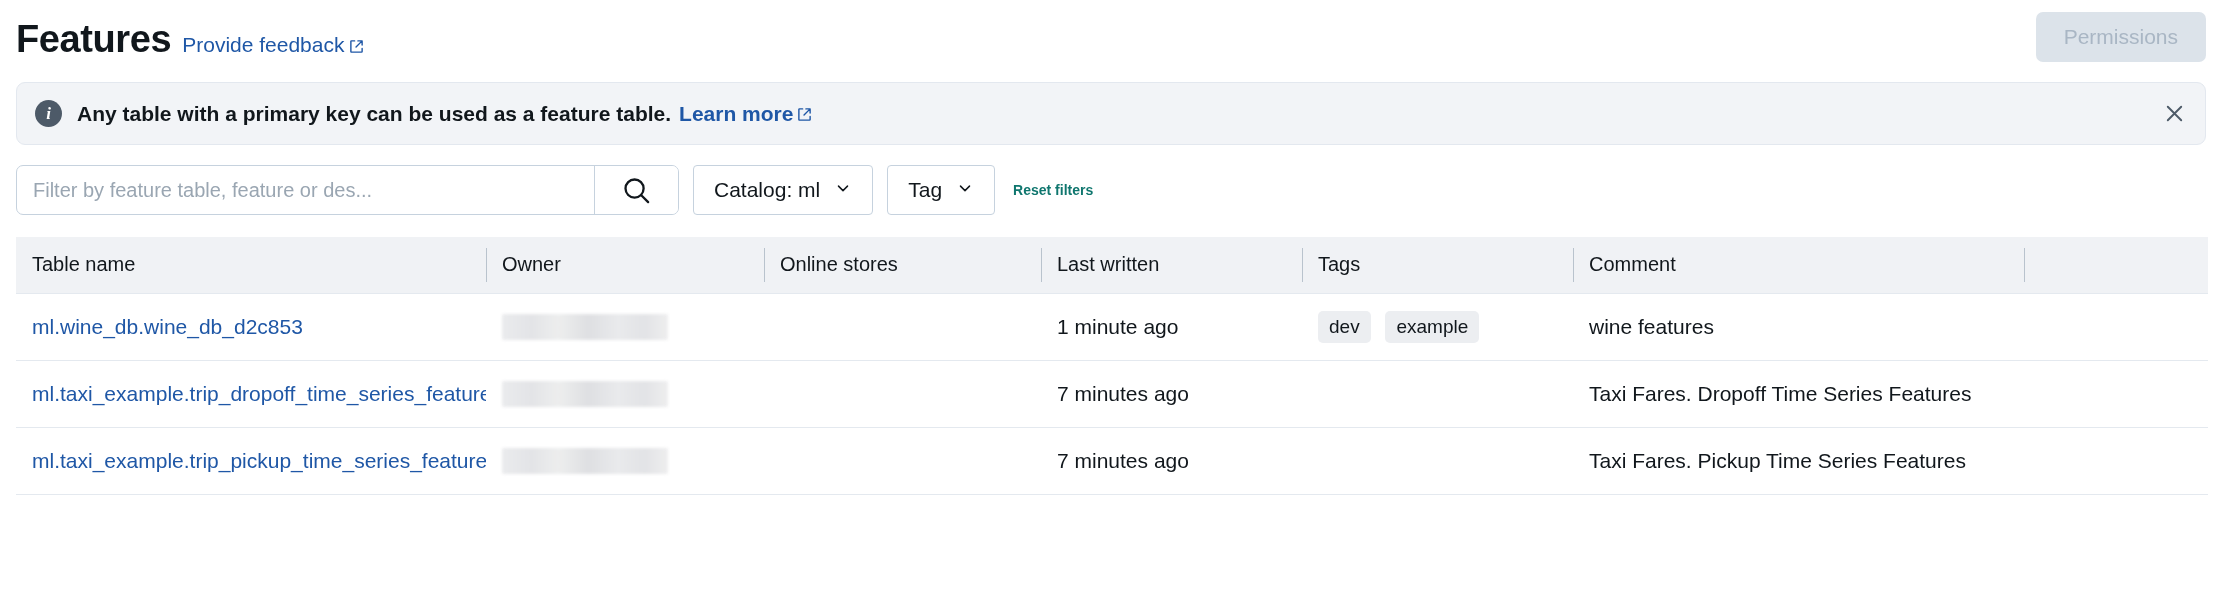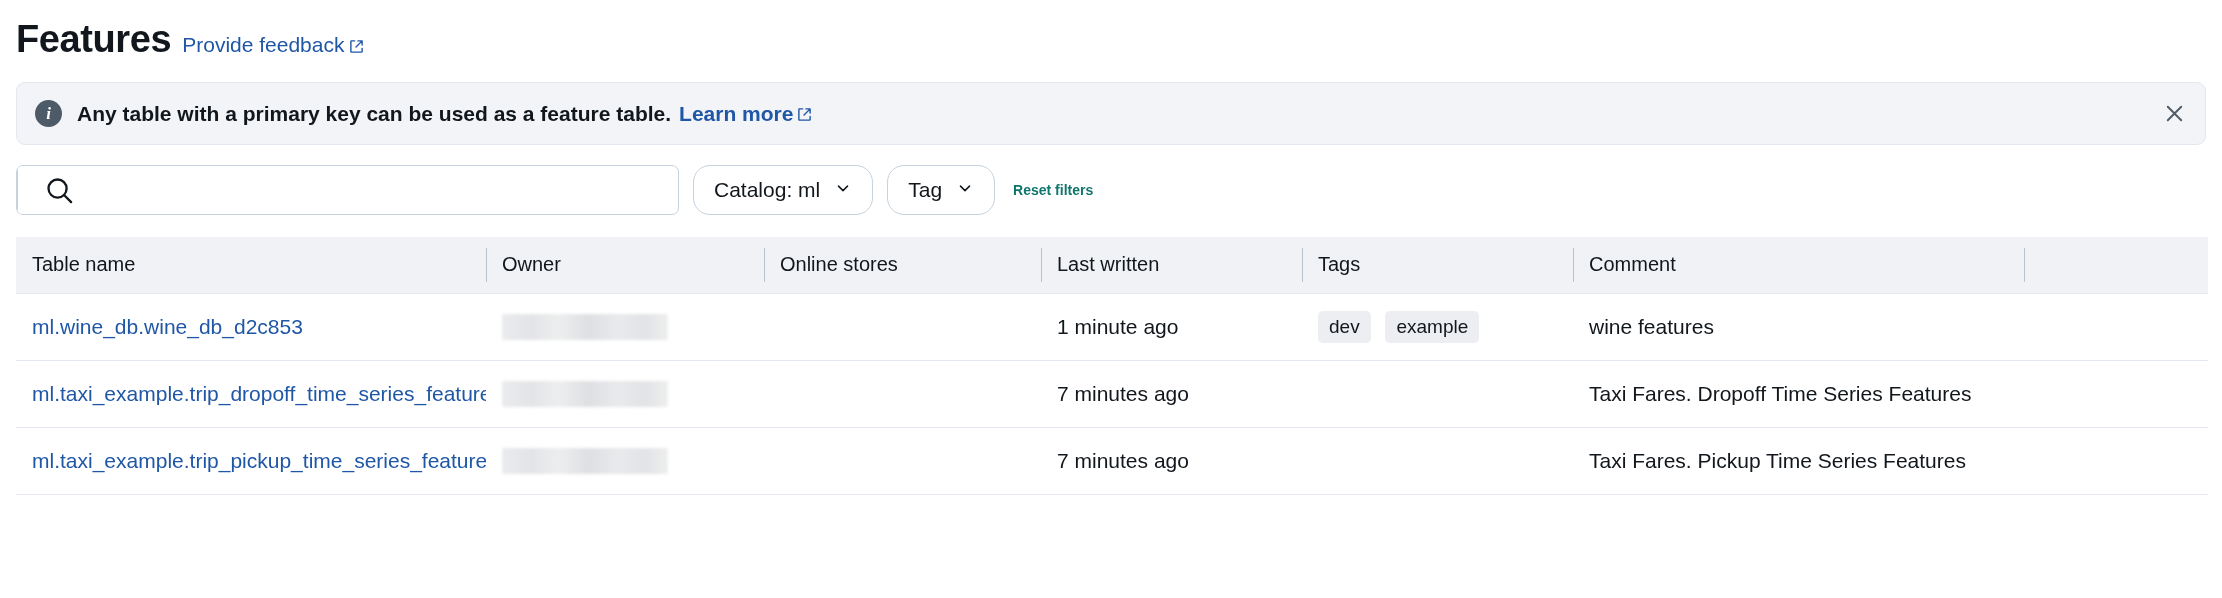--- a/index.html
+++ b/index.html
@@ -173,21 +173,21 @@
     display: flex;
     align-items: center;
     justify-content: center;
     cursor: pointer;
     padding: 0;
   }
 
   .dropdown {
     height: 50px;
     border: 1px solid #c6d2de;
-    border-radius: 17px;
+    border-radius: 4px;
     background: #ffffff;
     display: flex;
     align-items: center;
     gap: 14px;
     padding: 0 20px;
     font-size: 21px;
     font-family: "Liberation Sans", sans-serif;
     color: #11171c;
     cursor: pointer;
     white-space: nowrap;
@@ -296,20 +296,21 @@
     <a class="feedback-link">
       <span>Provide feedback</span>
       <span class="ext-icon">
         <svg width="15" height="15" viewBox="0 0 16 16" fill="none">
           <path d="M6 2H2.6A.6.6 0 0 0 2 2.6v10.8a.6.6 0 0 0 .6.6h10.8a.6.6 0 0 0 .6-.6V10" stroke="#1f57a6" stroke-width="1.5" stroke-linecap="round"></path>
           <path d="M9.5 2H14v4.5M14 2L7.5 8.5" stroke="#1f57a6" stroke-width="1.5" stroke-linecap="round" stroke-linejoin="round"></path>
         </svg>
       </span>
     </a>
   </div>
+  <button class="permissions-btn">Permissions</button>
 </div>
 
 <div class="info-banner">
   <span class="info-icon">i</span>
   <span class="banner-text">
     <span class="banner-msg">Any table with a primary key can be used as a feature table.</span>
     <a class="learn-more">
       <span>Learn more</span>
       <span class="ext-icon">
         <svg width="15" height="15" viewBox="0 0 16 16" fill="none">
@@ -321,20 +322,21 @@
   </span>
   <button class="banner-close">
     <svg width="23" height="23" viewBox="0 0 24 24" fill="none">
       <path d="M5 5L19 19M19 5L5 19" stroke="#4d5a68" stroke-width="2" stroke-linecap="round"></path>
     </svg>
   </button>
 </div>
 
 <div class="filter-bar">
   <div class="search-wrap">
+    <input class="search-input" type="text" placeholder="Filter by feature table, feature or des..." style="">
     <button class="search-btn">
       <svg width="31" height="31" viewBox="0 0 24 24" fill="none">
         <circle cx="10.5" cy="10.5" r="7" stroke="#11171c" stroke-width="1.8"></circle>
         <path d="M15.7 15.7L21 21" stroke="#11171c" stroke-width="1.8" stroke-linecap="round"></path>
       </svg>
     </button>
   </div>
 
   <div class="dropdown">
     <span>Catalog: ml</span>

